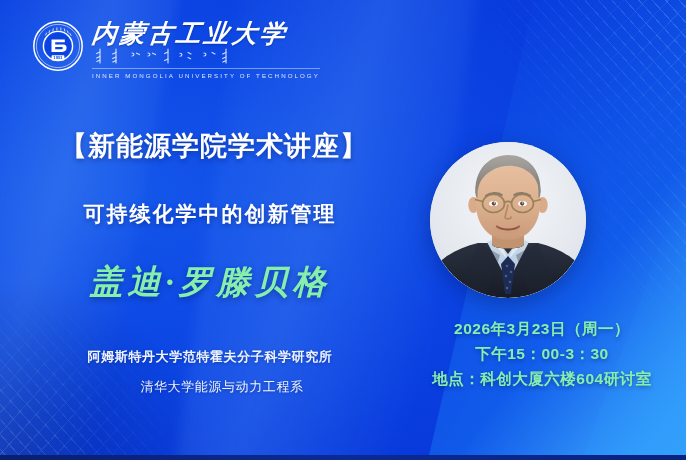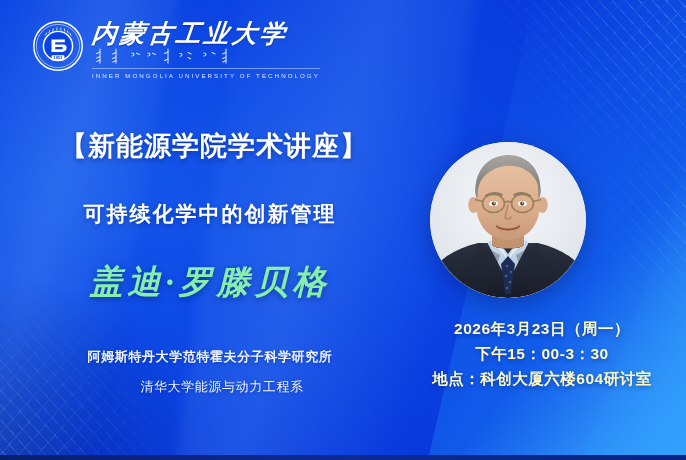--- a/index.html
+++ b/index.html
@@ -281,21 +281,21 @@
   .info {
     position: absolute;
     left: 398px;
     top: 316px;
     width: 288px;
     text-align: center;
   }
   .info-line {
     font-size: 15.5px;
     font-weight: 700;
-    color: #fef9c3;
+    color: #86efac;
     line-height: 1.62;
     letter-spacing: .5px;
     white-space: nowrap;
     text-shadow: 0 2px 4px rgba(0,18,80,.40);
   }
 </style>
 </head>
 <body>
 
 <div id="poster">

